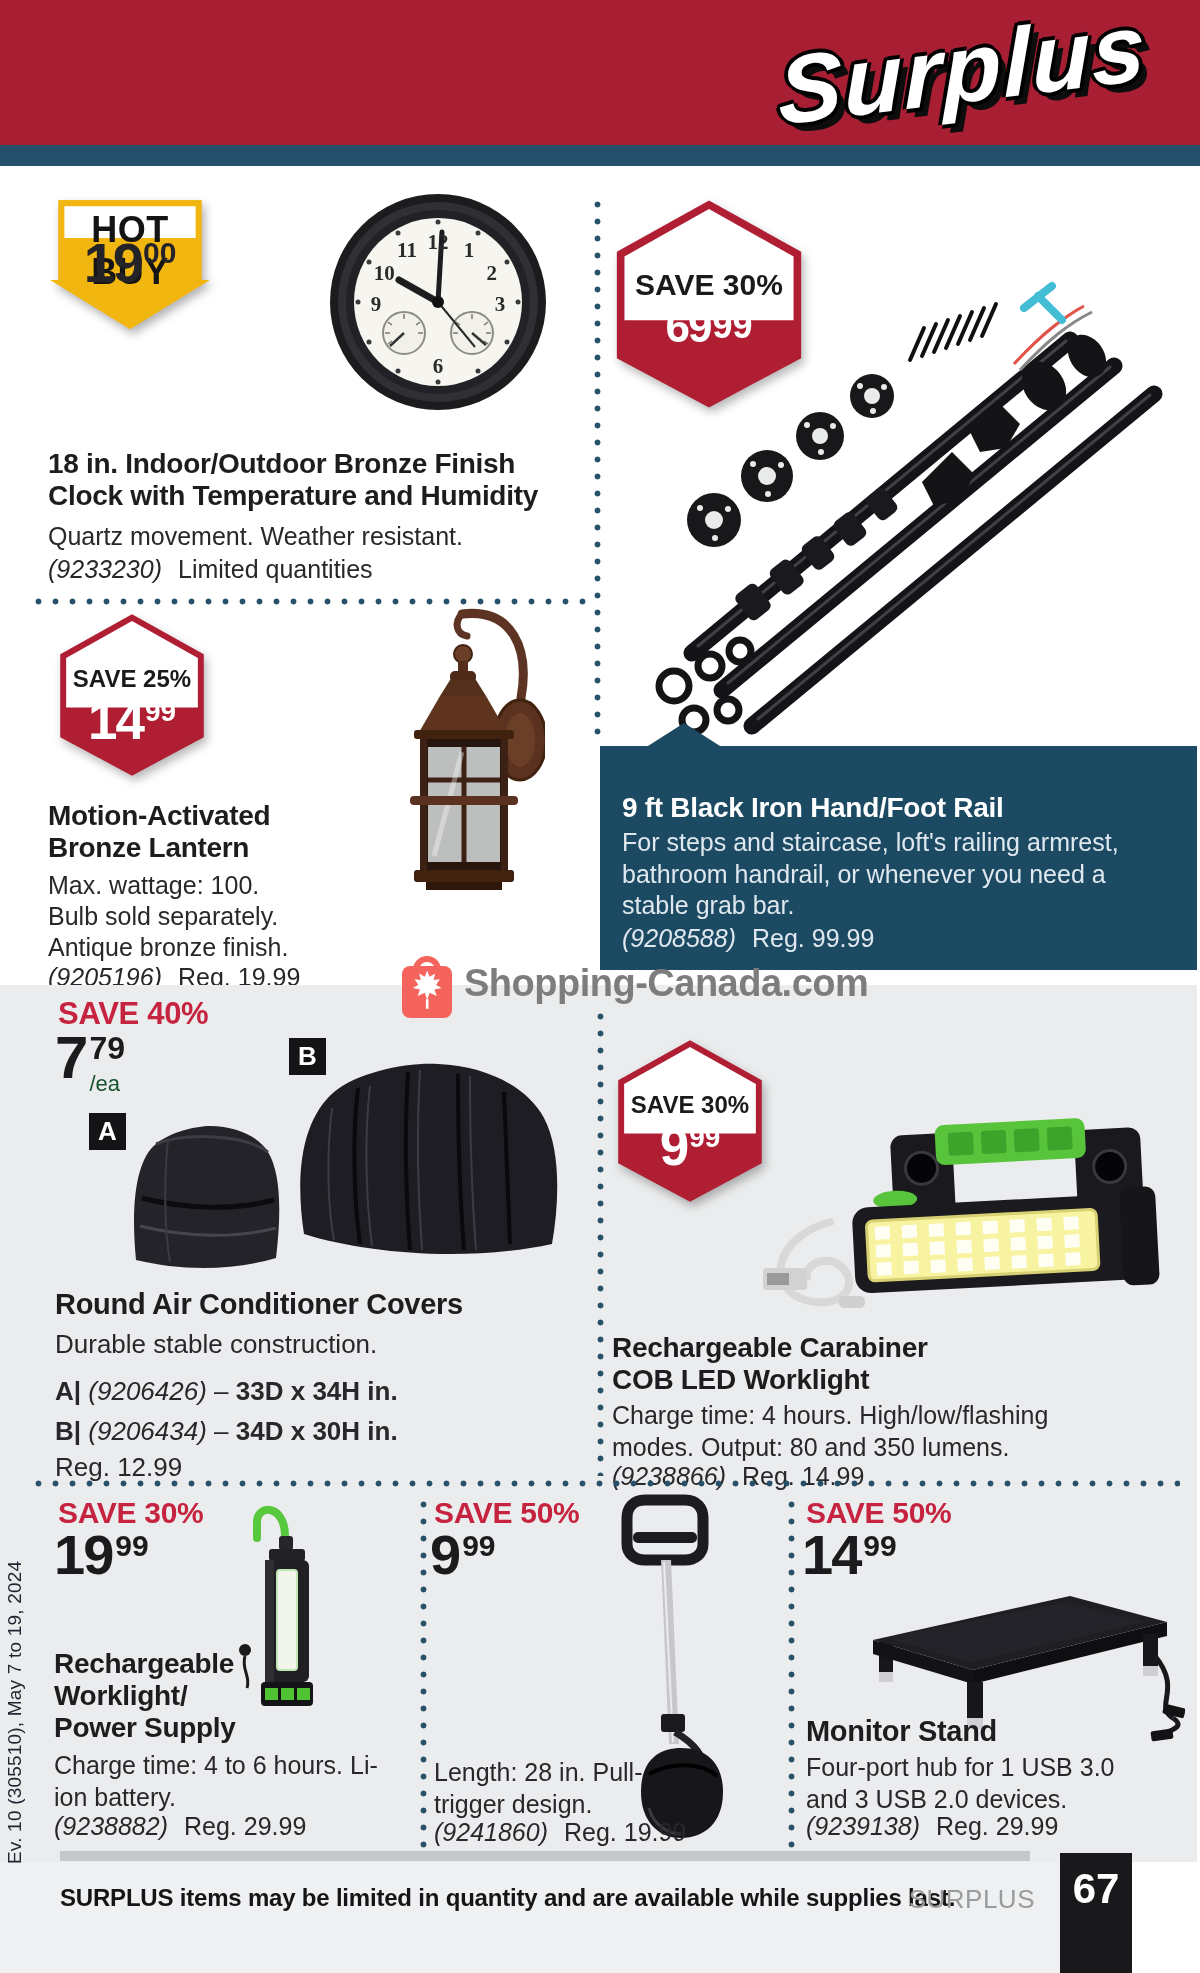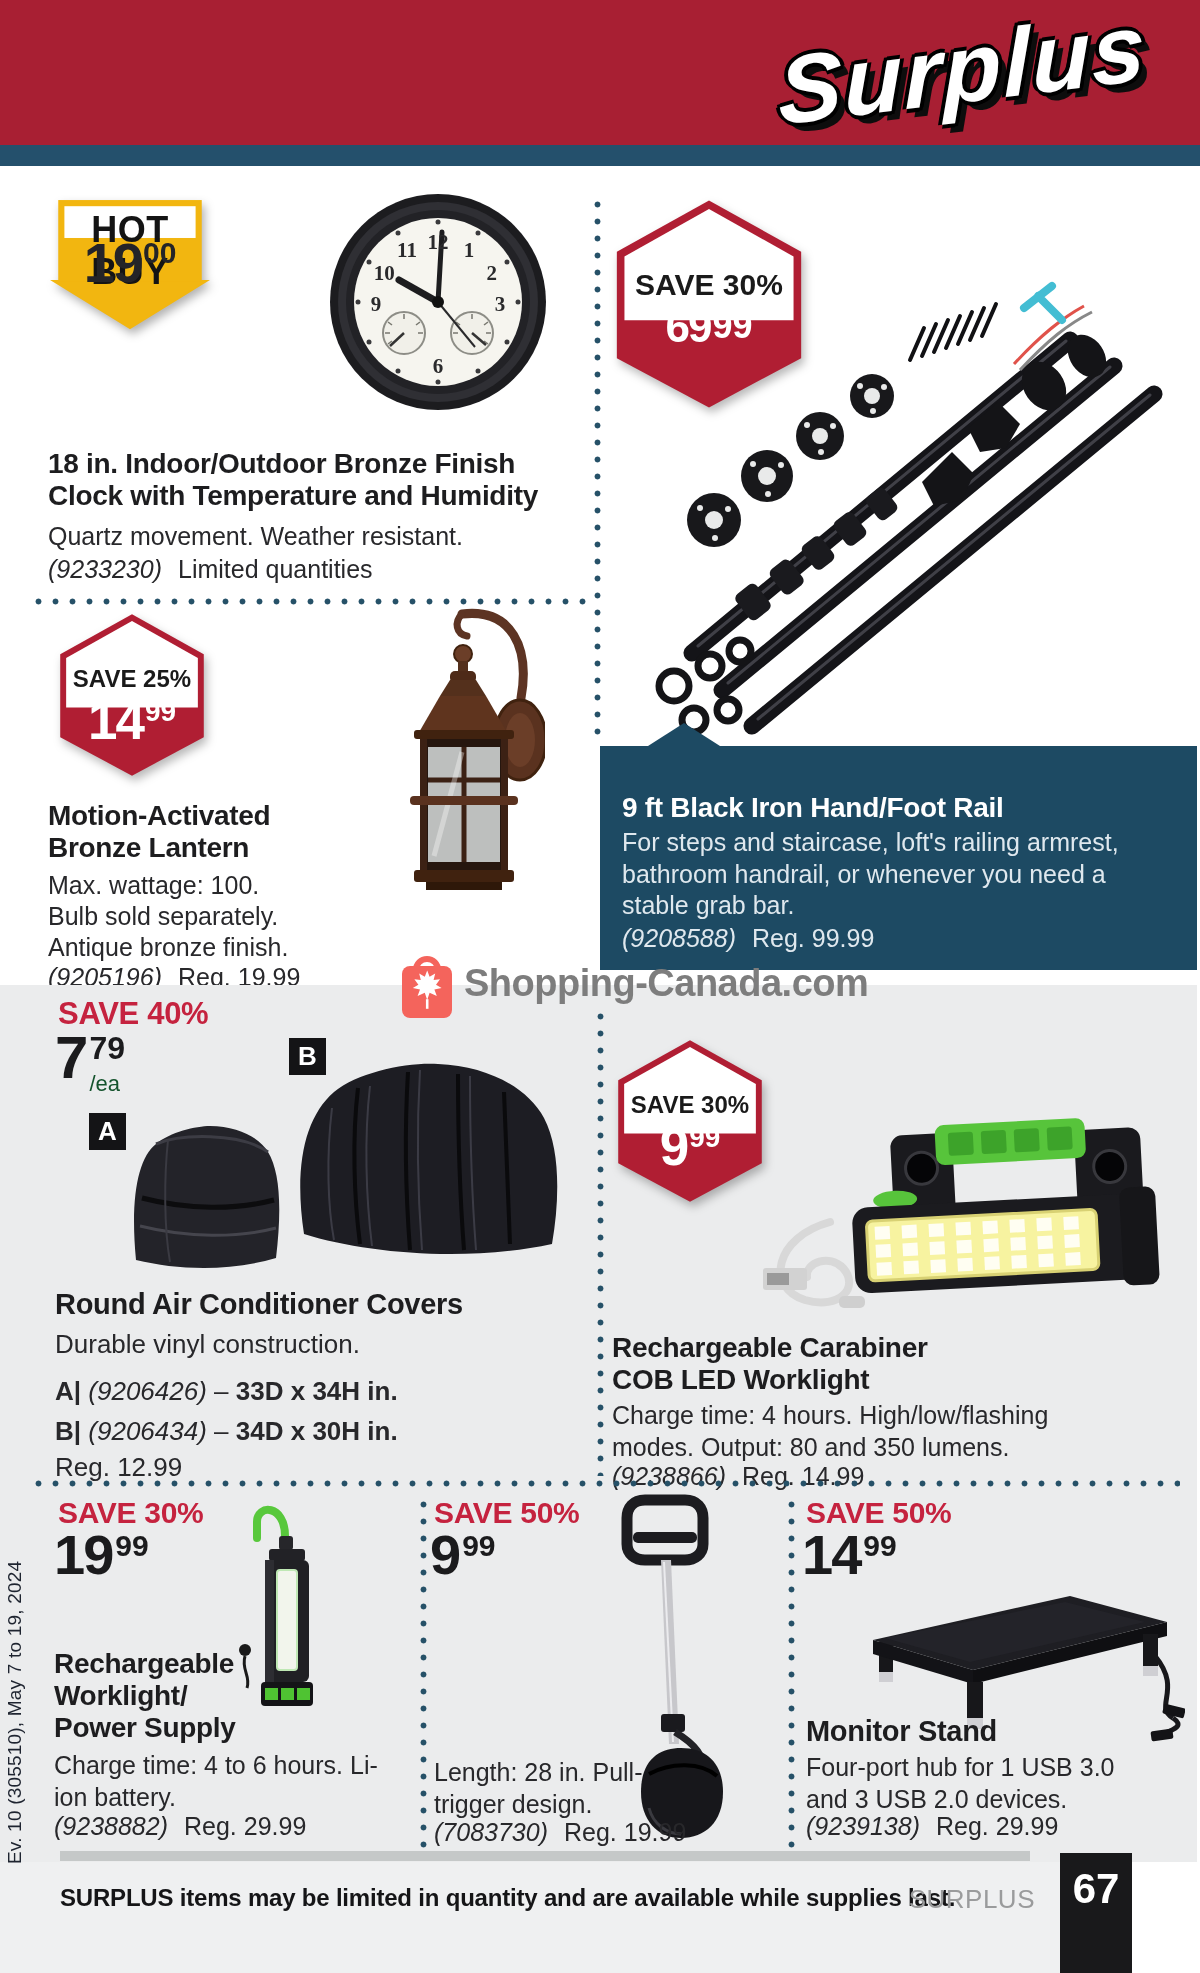--- a/index.html
+++ b/index.html
@@ -346,21 +346,21 @@
       <g stroke="#3f3f49" stroke-width="2" fill="none" opacity="0.9">
         <path d="M262 38 C256 90 258 150 264 198"></path>
         <path d="M312 22 C308 90 310 150 314 202"></path>
         <path d="M362 28 C362 90 364 150 368 202"></path>
         <path d="M224 60 C218 110 220 160 226 192"></path>
       </g>
     </svg>
   </div>
 
   <div class="abs title-sm" style="left:55px;top:1288px;">Round Air Conditioner Covers</div>
-  <div class="abs desc" style="left:55px;top:1328px;font-size:26px;">Durable vinyl construction.</div>
+  <div class="abs desc" style="left:55px;top:1328px;font-size:26px;">Durable stable construction.</div>
   <div class="abs itemline" style="left:55px;top:1376px;font-size:26px;">
     <b>A|</b>
     <span class="inum">(9206426)</span>
     <span>–</span>
     <b>33D x 34H in.</b>
   </div>
   <div class="abs itemline" style="left:55px;top:1416px;font-size:26px;">
     <b>B|</b>
     <span class="inum">(9206434)</span>
     <span>–</span>
@@ -488,21 +488,21 @@
       <line x1="89" y1="70" x2="98" y2="250" stroke="#ebebee" stroke-width="2"></line>
       <rect x="86" y="222" width="24" height="18" rx="3" fill="#1a1a1e"></rect>
       <path d="M100 240 C120 252 130 264 128 278" stroke="#222226" stroke-width="7" fill="none"></path>
       <path d="M66 300 C66 268 84 256 106 256 C134 256 148 274 148 300 C148 330 130 346 106 346 C82 346 66 328 66 300 Z" fill="#17171b"></path>
       <path d="M74 282 C96 270 126 270 142 284" stroke="#000" stroke-width="4" fill="none"></path>
       <path d="M74 316 C78 332 92 342 106 342" stroke="#3a3a40" stroke-width="3" fill="none"></path>
     </svg>
   </div>
   <div class="abs desc" style="left:434px;top:1757px;width:250px;">Length: 28 in. Pull-trigger design.</div>
   <div class="abs itemline" style="left:434px;top:1818px;">
-    <span class="inum">(7083730)</span><span class="ireg">Reg. 19.99</span>
+    <span class="inum">(9241860)</span><span class="ireg">Reg. 19.99</span>
   </div>
 
   <div class="abs dots-v" style="left:788px;top:1496px;height:352px;"></div>
 
   <div class="abs save-red" style="left:806px;top:1496px;font-size:30px;">SAVE 50%</div>
   <div class="abs price" style="left:802px;top:1531px;">
     <span class="p-main" style="font-size:56px;">14</span>
     <span class="p-col">
         <span class="p-sup" style="font-size:30px;">99</span>
       </span>

